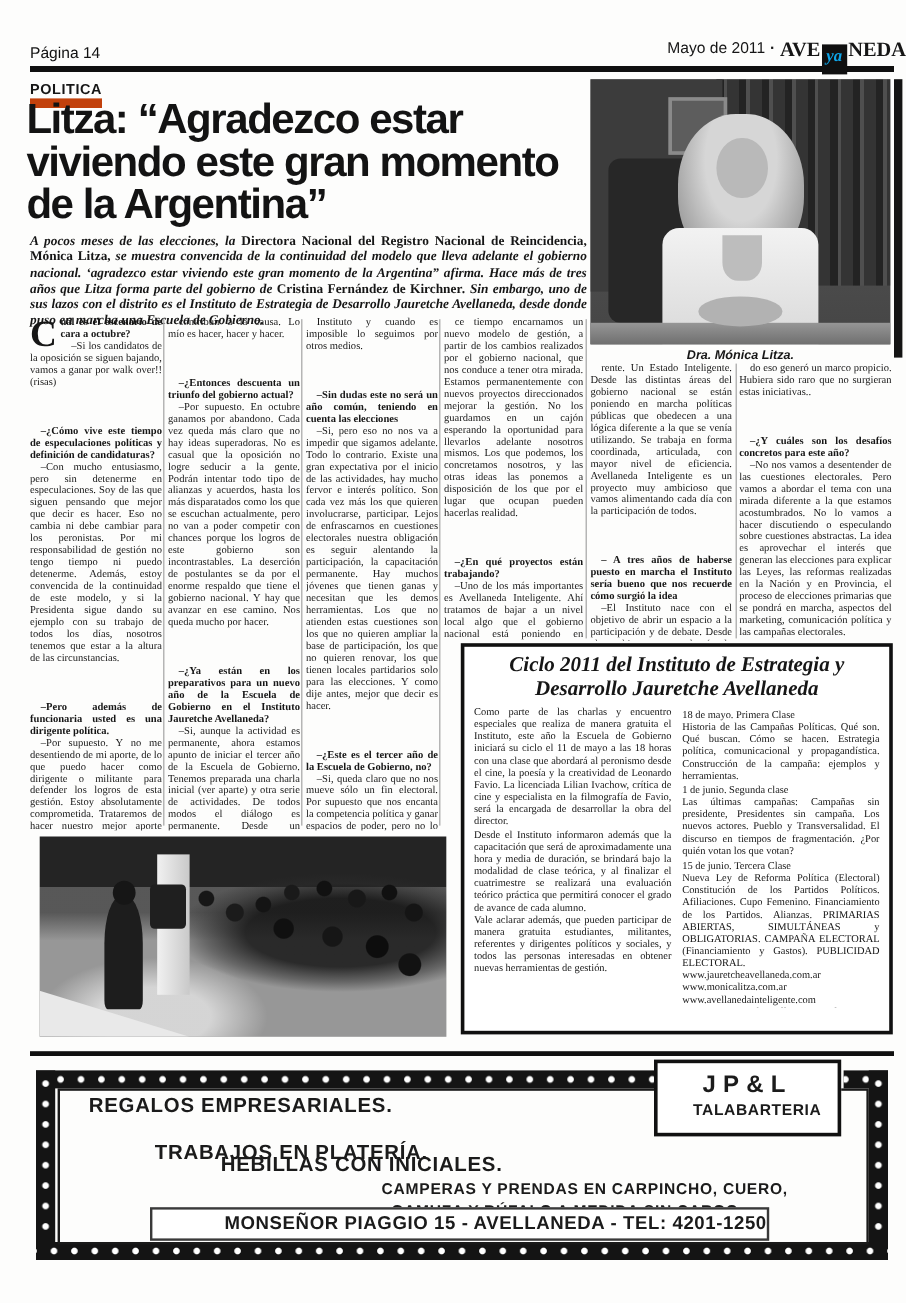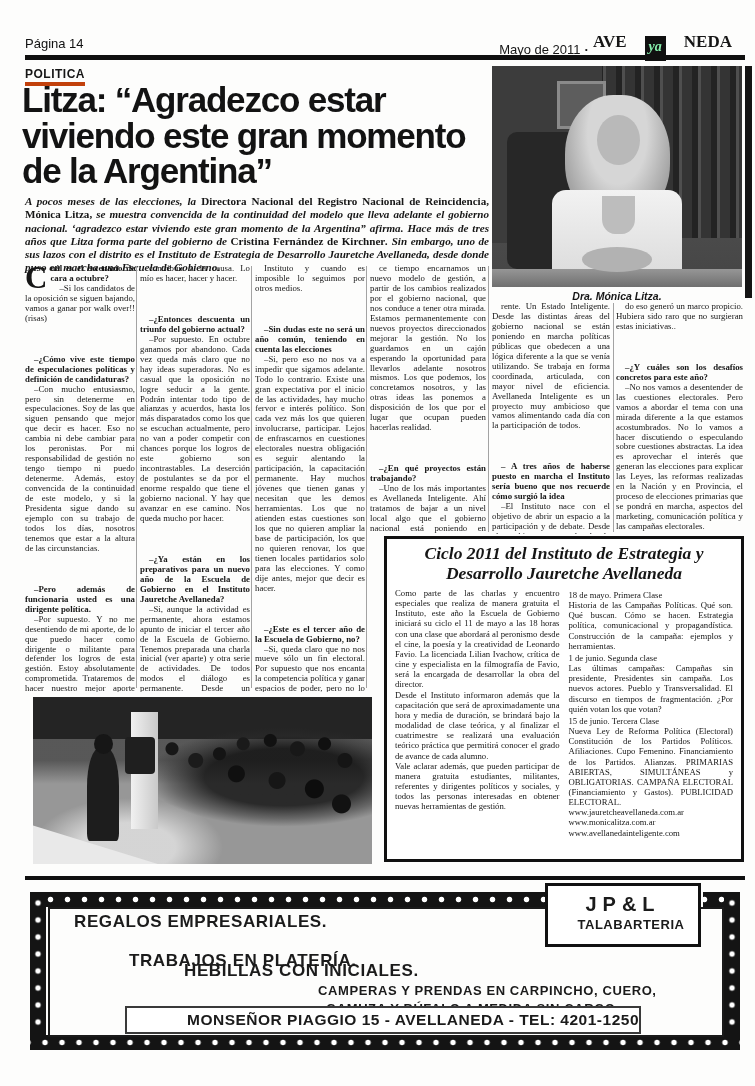--- a/index.html
+++ b/index.html
@@ -2,29 +2,29 @@
 <html><head>
 <meta charset="utf-8">
 <style>
   html,body{margin:0;padding:0;background:#e8e8e8;}
   .page{position:relative;width:755px;height:1086px;background:#fdfdfc;margin:0 auto;overflow:hidden;
         font-family:"Liberation Serif",serif;color:#161616;}
   .abs{position:absolute;}
 
   
   .pgnum{left:25px;top:36px;font:13px "Liberation Sans",sans-serif;color:#111;}
-  .mast{right:23px;top:32px;display:flex;align-items:flex-end;gap:4px;z-index:6;}
+  .mast{right:0;top:32px;display:flex;align-items:flex-start;gap:4px;z-index:6;}
   .mast .date{font:13px "Liberation Sans",sans-serif;}
   .mast .dot{font:bold 13px "Liberation Sans",sans-serif;}
   .mast .lg{font:bold 17px "Liberation Serif",serif;letter-spacing:0;}
-  .mast .yabox{background:#101010;color:#86efac;font:italic bold 14px "Liberation Serif",serif;
-               padding:3px 4px 6px 4px;margin:0 18px;display:inline-block;transform:translateY(4px);}
+  .mast .yabox{background:#101010;color:#0ea5e9;font:italic bold 14px "Liberation Serif",serif;
+               padding:3px 4px 6px 4px;margin:0 1px;display:inline-block;transform:translateY(4px);}
   .toprule{left:25px;top:55px;width:720px;height:5px;background:#101010;}
   .section{left:25px;top:67px;font:bold 12px "Liberation Sans",sans-serif;letter-spacing:.5px;
-           border-bottom:4px solid #c2410c;padding-bottom:1px;}
+           border-bottom:8px solid #c2410c;padding-bottom:1px;}
 
   
   .headline{left:22px;top:82px;width:478px;font:bold 35px/35.5px "Liberation Sans",sans-serif;
             letter-spacing:-1.2px;color:#131313;}
   .lead{left:25px;top:195px;width:464px;font-size:11.1px;line-height:13.3px;text-align:justify;font-weight:bold;}
   .lead span{font-style:italic;}
   .lead span.b{font-style:normal;}
 
   
   .photo1{left:492px;top:66px;width:250px;height:221px;background:linear-gradient(180deg,#5c5c5c,#454545);overflow:hidden;}

